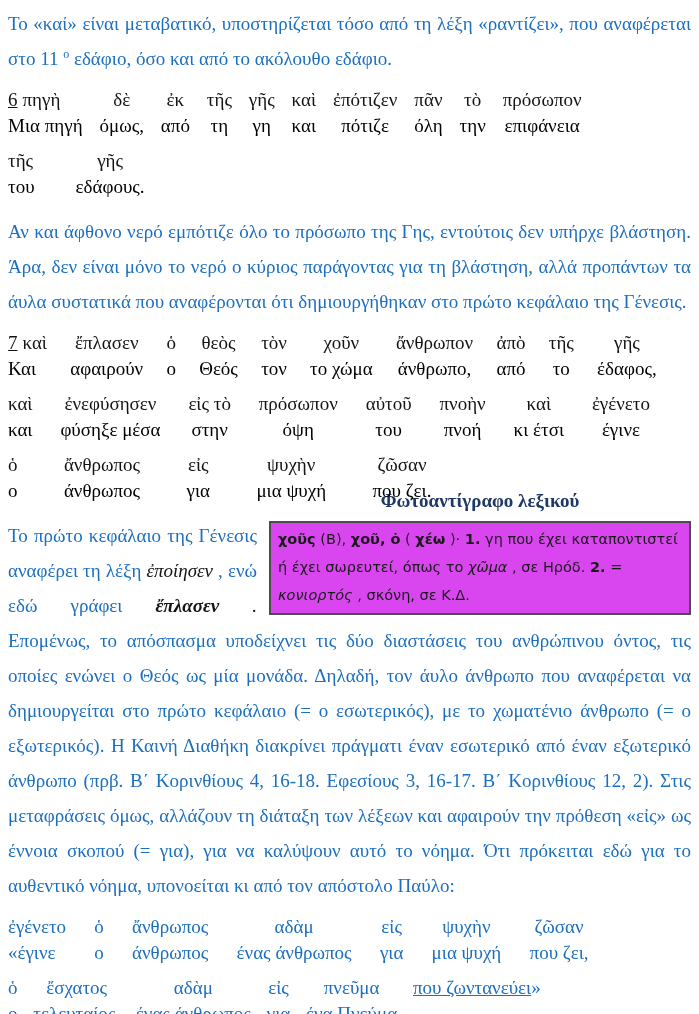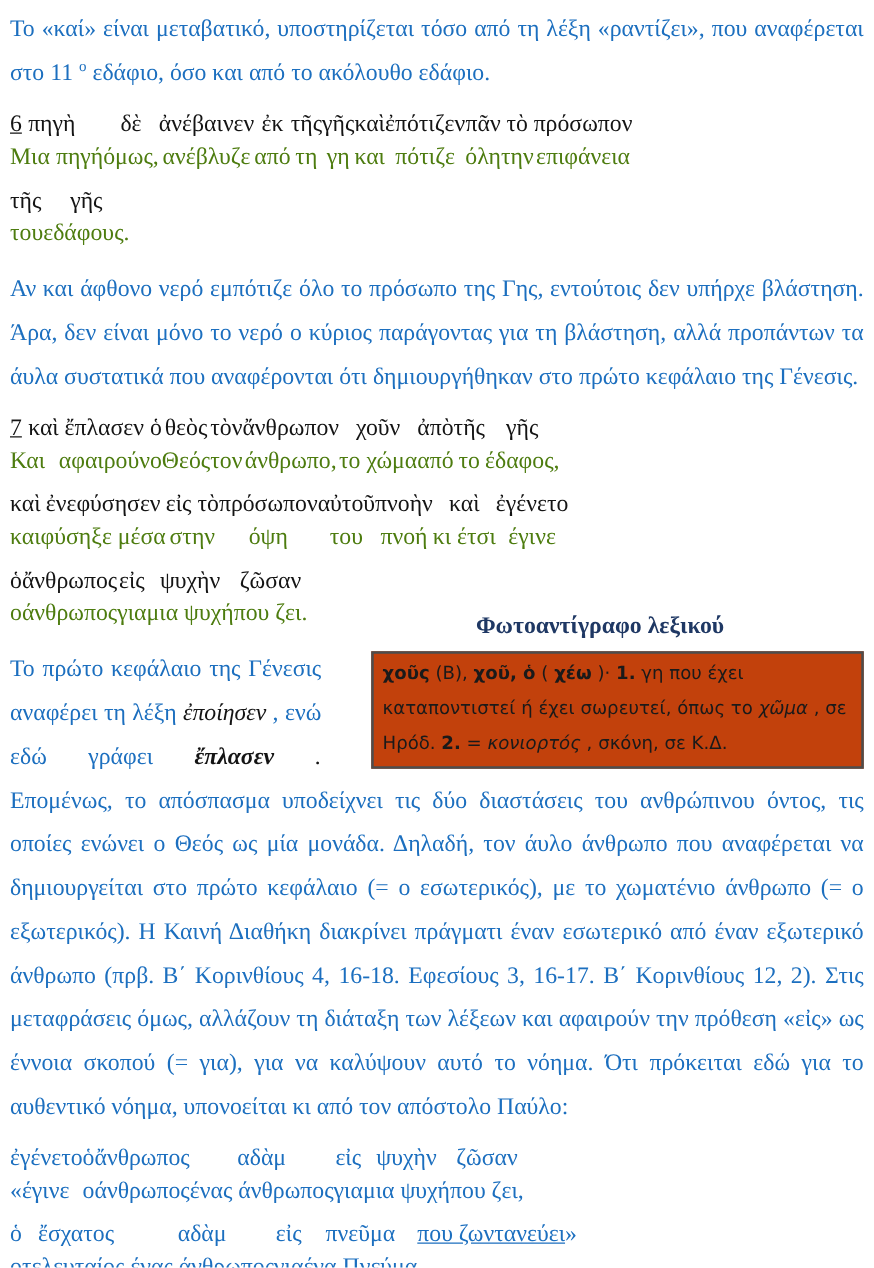--- a/index.html
+++ b/index.html
@@ -17,48 +17,48 @@
   }
   .blue{color:#1c6fbf;}
   .blk{color:#141414;font-style:italic;}
   .b{font-weight:bold;}
   .i{font-style:italic;}
   .sup{vertical-align:super;font-size:12px;line-height:0;}
 
   
   .ilblock{margin:2px 0 14px 0;}
   .ilrow{
-    display:flex;
+    display:flex;justify-content:space-between;
     font-size:19px;
   }
   .ilrow + .ilrow{margin-top:9px;}
   .ilcol{display:flex;flex-direction:column;text-align:center;}
   .ilcol:first-child{text-align:left;}
   .iltop,.ilbot{line-height:26px;white-space:nowrap;}
   .il-bw .iltop{color:#141414;}
-  .il-bw .ilbot{color:#4d7c0f;}
+  .il-bw .ilbot{color:#000000;}
   .il-blue .iltop,.il-blue .ilbot{color:#1c6fbf;}
   .vnum{text-decoration:underline;padding-right:5px;}
   .vnum:empty{display:none;padding:0;}
   .u{text-decoration:underline;}
   .u:empty{display:none;}
 
   
   .dictwrap{
     float:right;width:422px;margin:-32px 0 6px 12px;
   }
   .dicthead{
     font-weight:bold;color:#1f3864;text-align:center;
     font-size:19px;line-height:30px;margin:0 0 5px 0;
   }
   .dictbox{
-    border:2px solid #4d4d4d;background:#c2410c;
+    border:2px solid #4d4d4d;background:#d946ef;
     padding:2px 7px 4px 7px;
     font-family:"DejaVu Sans","Liberation Sans",sans-serif;
-    font-size:14.5px;line-height:28px;color:#1a1a1a;text-align:left;margin-left:28px;
+    font-size:14.5px;line-height:28px;color:#1a1a1a;text-align:left;
   }
 </style>
 </head>
 <body>
 
 <div class="page">
 
   <p class="para blue">
   <span>Το «καί» είναι μεταβατικό, υποστηρίζεται τόσο από τη λέξη «ραντίζει», που αναφέρεται στο 11</span>
 
@@ -72,24 +72,20 @@
   <div class="ilcol">
     <span class="iltop"><span class="vnum">6</span><span>πηγὴ</span></span>
     <span class="ilbot"><span>Μια πηγή</span></span>
   </div>
 
   <div class="ilcol">
     <span class="iltop"><span>δὲ</span></span>
     <span class="ilbot"><span>όμως,</span></span>
   </div>
 
-  <div class="ilcol">
-    <span class="iltop"><span>ἀνέβαινεν</span></span>
-    <span class="ilbot"><span>ανέβλυζε</span></span>
-  </div>
 
   <div class="ilcol">
     <span class="iltop"><span>ἐκ</span></span>
     <span class="ilbot"><span>από</span></span>
   </div>
 
   <div class="ilcol">
     <span class="iltop"><span>τῆς</span></span>
     <span class="ilbot"><span>τη</span></span>
   </div>
@@ -160,27 +156,27 @@
     <span class="iltop"><span>θεὸς</span></span>
     <span class="ilbot"><span>Θεός</span></span>
   </div>
 
   <div class="ilcol">
     <span class="iltop"><span>τὸν</span></span>
     <span class="ilbot"><span>τον</span></span>
   </div>
 
   <div class="ilcol">
+    <span class="iltop"><span>χοῦν</span></span>
+    <span class="ilbot"><span>το χώμα</span></span>
+  </div>
+
+  <div class="ilcol">
     <span class="iltop"><span>ἄνθρωπον</span></span>
     <span class="ilbot"><span>άνθρωπο,</span></span>
-  </div>
-
-  <div class="ilcol">
-    <span class="iltop"><span>χοῦν</span></span>
-    <span class="ilbot"><span>το χώμα</span></span>
   </div>
 
   <div class="ilcol">
     <span class="iltop"><span>ἀπὸ</span></span>
     <span class="ilbot"><span>από</span></span>
   </div>
 
   <div class="ilcol">
     <span class="iltop"><span>τῆς</span></span>
     <span class="ilbot"><span>το</span></span>

